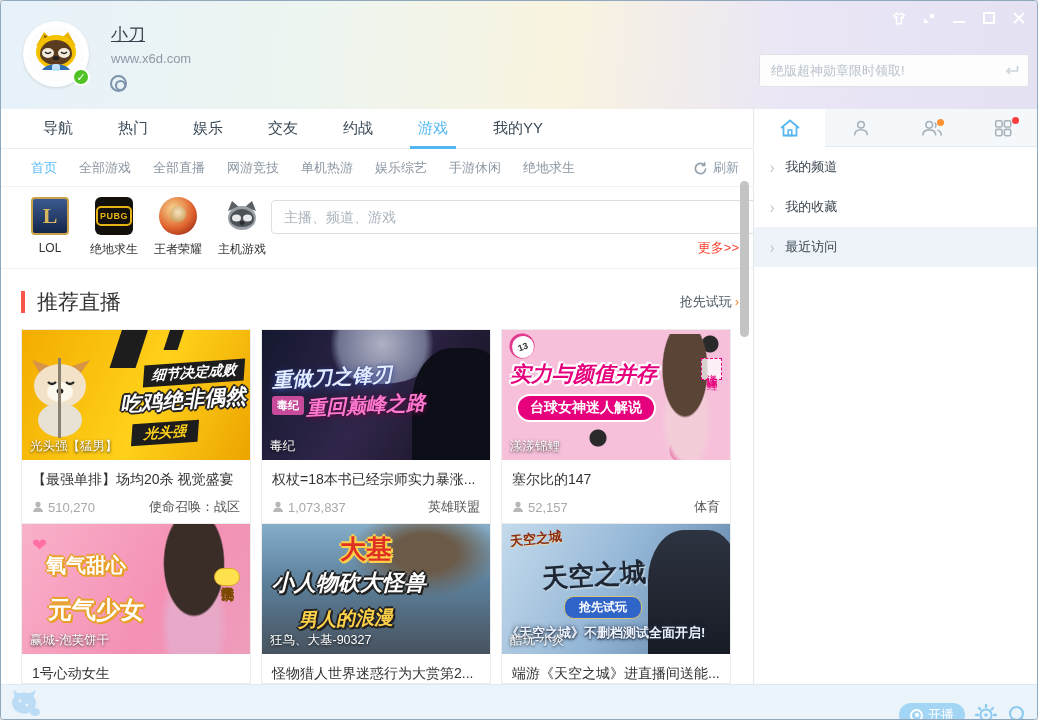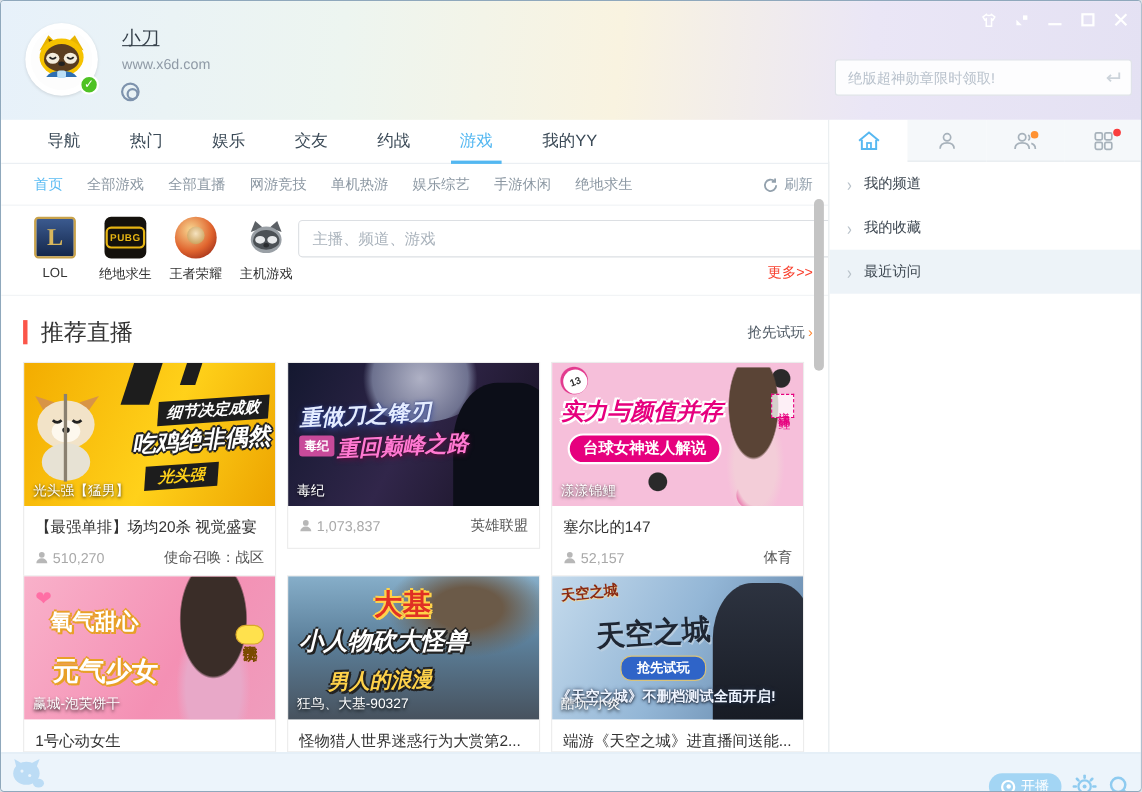--- a/index.html
+++ b/index.html
@@ -372,20 +372,21 @@
 
     <div class="card" style="left:260px; top:220px;">
       <div class="thumb t2">
         <div class="hair"></div>
           <div class="sil"></div>
         <div class="ol l1">重做刀之锋刃</div>
         <div class="badge">毒纪</div>
         <div class="ol l2">重回巅峰之路</div>
         <div class="streamer">毒纪</div>
       </div>
+      <div class="card-title">权杖=18本书已经宗师实力暴涨...</div>
       <div class="card-meta">
         <div class="viewers">
           <svg width="12" height="12" viewBox="0 0 12 12">
             <circle cx="6" cy="3.4" r="2.6" fill="#b7b7b7"></circle>
               <path d="M1 11 a5 4.4 0 0 1 10 0 Z" fill="#b7b7b7"></path>
           </svg>
           <span>1,073,837</span>
         </div>
         <div class="category">英雄联盟</div>
       </div>

